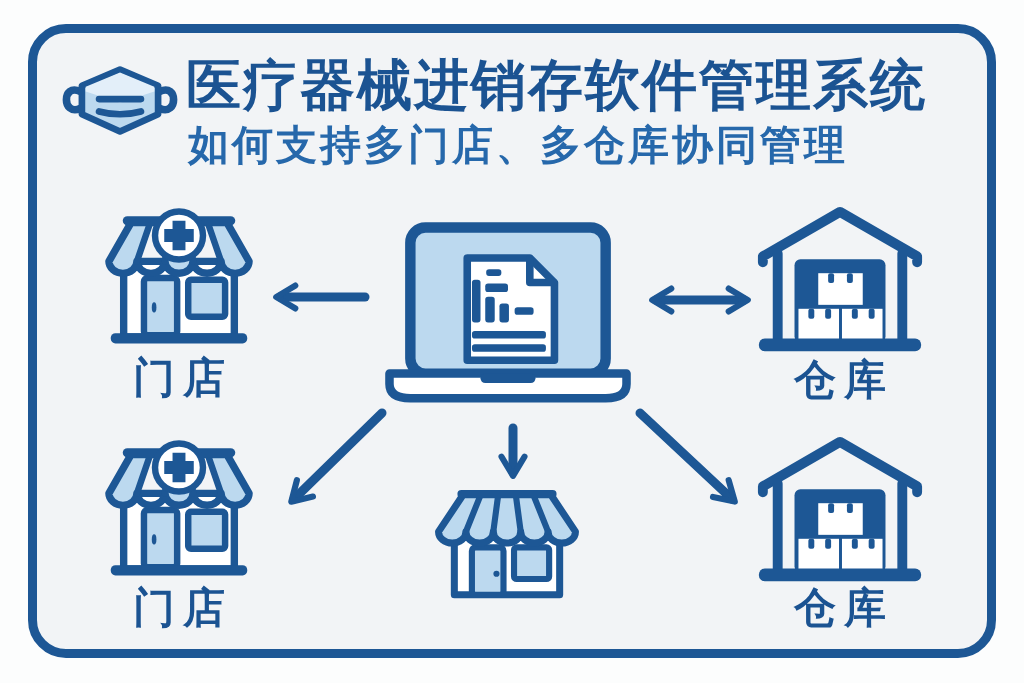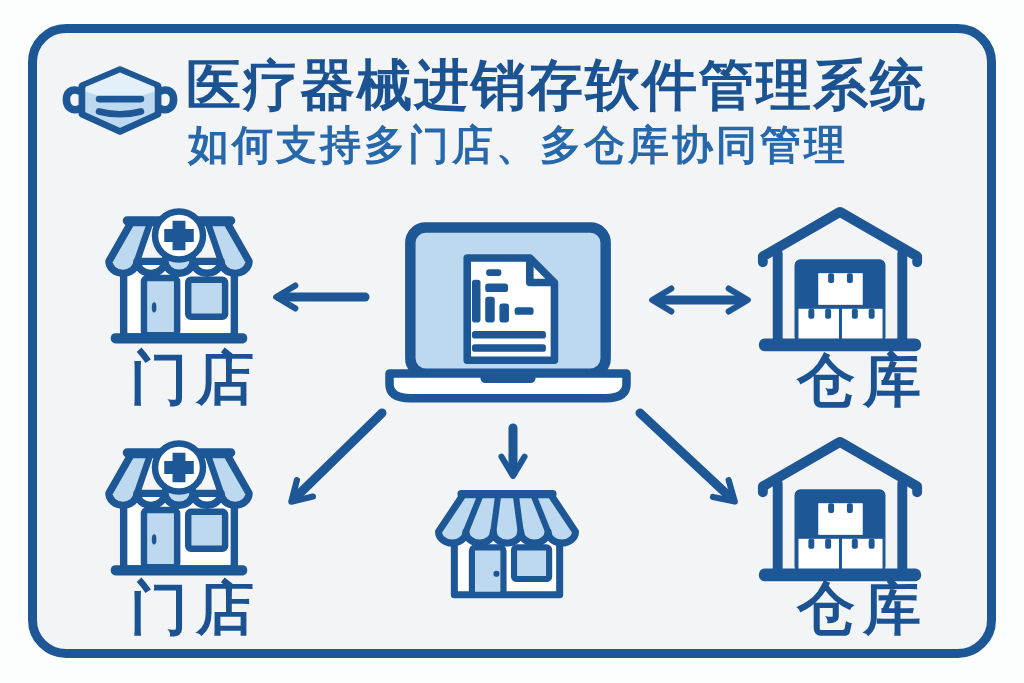--- a/index.html
+++ b/index.html
@@ -27,21 +27,21 @@
     left:186px;top:54px;width:790px;height:62px;line-height:62px;
     font-size:55px;font-weight:900;color:var(--title_text);
     letter-spacing:2px;white-space:nowrap;
   }
   #page-subtitle{
     left:188px;top:120px;width:720px;height:50px;line-height:50px;
     font-size:41px;font-weight:700;color:var(--subtitle_text);
     letter-spacing:3px;white-space:nowrap;
   }
   .node-label{
-    text-align:right;font-size:58px;font-weight:800;line-height:52px;
+    text-align:center;font-size:42px;font-weight:800;line-height:52px;
     color:var(--title_text);letter-spacing:8px;text-indent:8px;
   }
   
   .sk{stroke:var(--stroke);stroke-linecap:round;stroke-linejoin:round;}
   .f-none{fill:none;}
   .f-w{fill:#ffffff;}
   .f-l{fill:var(--fill_light);}
   .f-ll{fill:var(--fill_lighter);}
   .f-d{fill:var(--stroke);stroke:none;}
   svg{display:block;}

